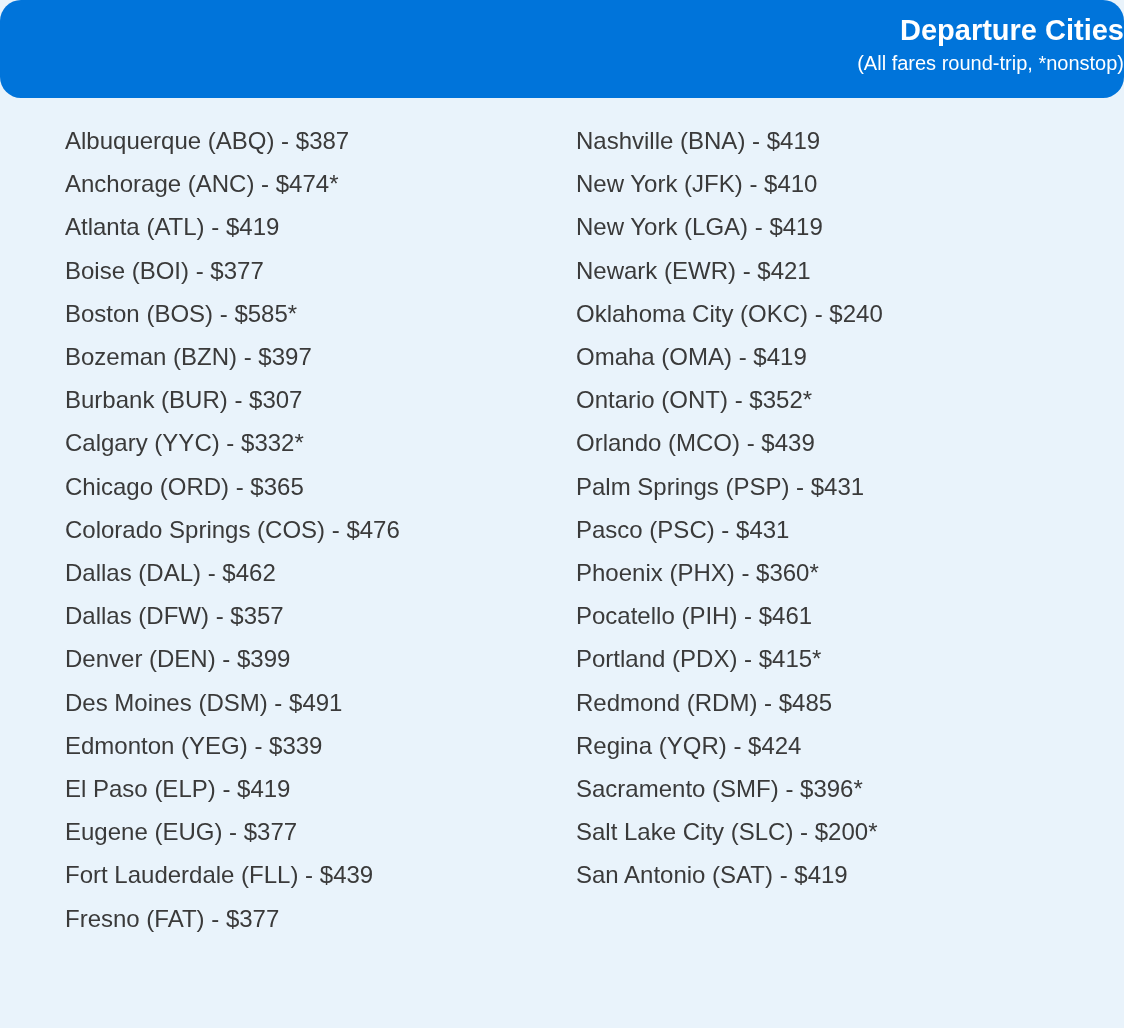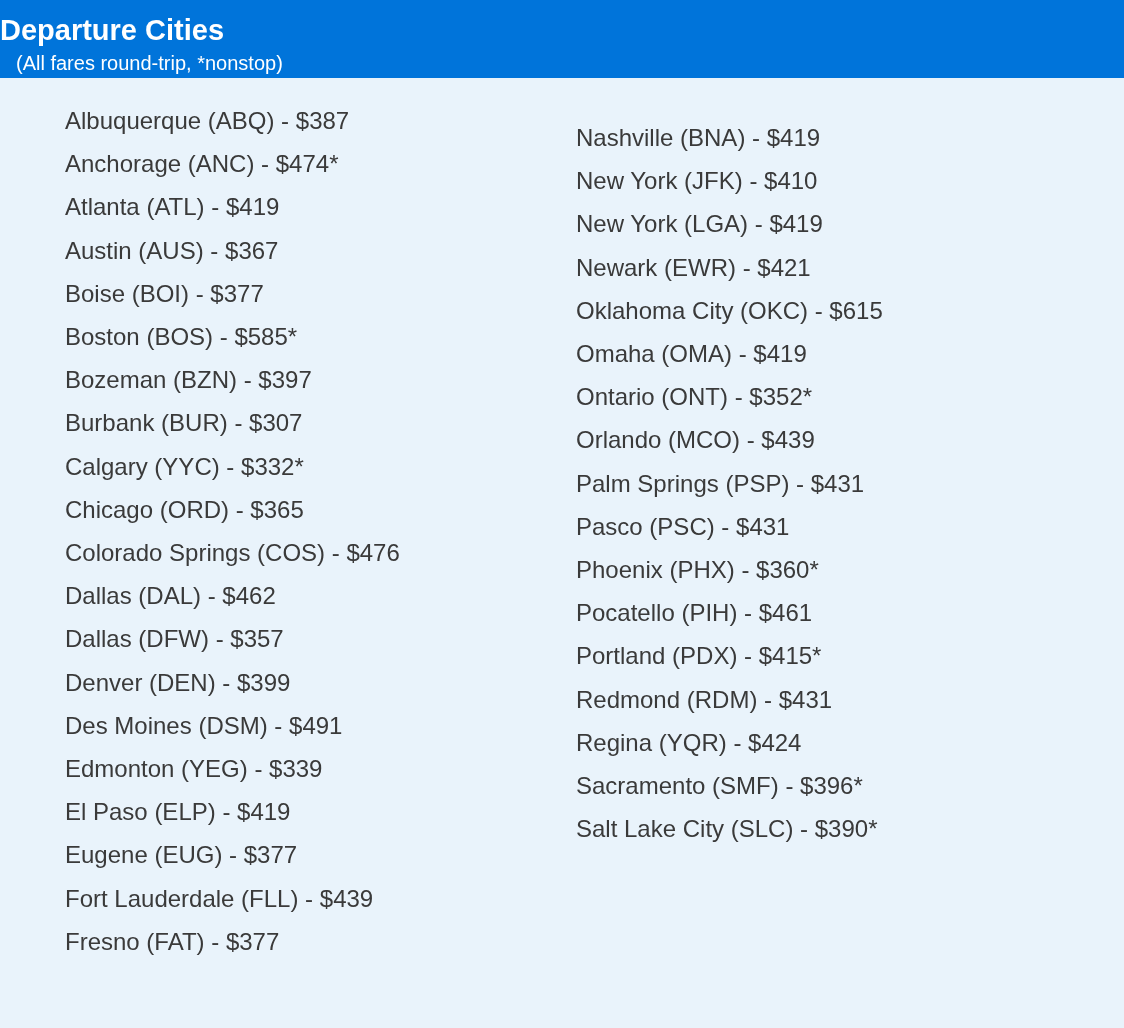--- a/index.html
+++ b/index.html
@@ -6,44 +6,45 @@
   html, body { margin: 0; padding: 0; }
   body {
     width: 1124px;
     height: 1028px;
     overflow: hidden;
     background: #e9f3fb;
     font-family: "Liberation Sans", sans-serif;
   }
   .banner {
     width: 100%;
-    height: 78px;
+    height: 98px;
     background: #0074da;
     color: #ffffff;
-    text-align: left;
+    text-align: right;
     padding-top: 13px;
+    border-radius: 21px;
   }
   .banner h1 {
     margin: 0;
     font-size: 29px;
     line-height: 34px;
     font-weight: bold;
   }
   .banner .subtitle {
     margin: 4px 0 0 16px;
     font-size: 20px;
     line-height: 24px;
     font-weight: normal;
   }
   .fare-columns {
     display: flex;
     padding: 21px 0 0 65px;
   }
   .fare-col { width: 511px; }
-  .fare-col.right { width: auto; margin-top: 17px; }
+  .fare-col.right { width: auto; }
   .fare-row {
     font-size: 24px;
     line-height: 43.2px;
     color: #3a3a3a;
     white-space: nowrap;
   }
 </style>
 </head>
 <body>
 
@@ -60,23 +61,20 @@
       </div>
 
       <div class="fare-row">
         <span>Anchorage (ANC) - $474*</span>
       </div>
 
       <div class="fare-row">
         <span>Atlanta (ATL) - $419</span>
       </div>
 
-      <div class="fare-row">
-        <span>Austin (AUS) - $367</span>
-      </div>
 
       <div class="fare-row">
         <span>Boise (BOI) - $377</span>
       </div>
 
       <div class="fare-row">
         <span>Boston (BOS) - $585*</span>
       </div>
 
       <div class="fare-row">
@@ -148,21 +146,21 @@
 
       <div class="fare-row">
         <span>New York (LGA) - $419</span>
       </div>
 
       <div class="fare-row">
         <span>Newark (EWR) - $421</span>
       </div>
 
       <div class="fare-row">
-        <span>Oklahoma City (OKC) - $615</span>
+        <span>Oklahoma City (OKC) - $240</span>
       </div>
 
       <div class="fare-row">
         <span>Omaha (OMA) - $419</span>
       </div>
 
       <div class="fare-row">
         <span>Ontario (ONT) - $352*</span>
       </div>
 
@@ -186,30 +184,33 @@
         <span>Pocatello (PIH) - $461</span>
       </div>
 
       <div class="fare-row">
         <span>Portland (PDX) - $415*</span>
       </div>
 
 
 
       <div class="fare-row">
-        <span>Redmond (RDM) - $431</span>
+        <span>Redmond (RDM) - $485</span>
       </div>
 
       <div class="fare-row">
         <span>Regina (YQR) - $424</span>
       </div>
 
 
       <div class="fare-row">
         <span>Sacramento (SMF) - $396*</span>
       </div>
 
       <div class="fare-row">
-        <span>Salt Lake City (SLC) - $390*</span>
-      </div>
-
+        <span>Salt Lake City (SLC) - $200*</span>
+      </div>
+
+      <div class="fare-row">
+        <span>San Antonio (SAT) - $419</span>
+      </div>
     </div>
 </main>
 
 </body></html>

